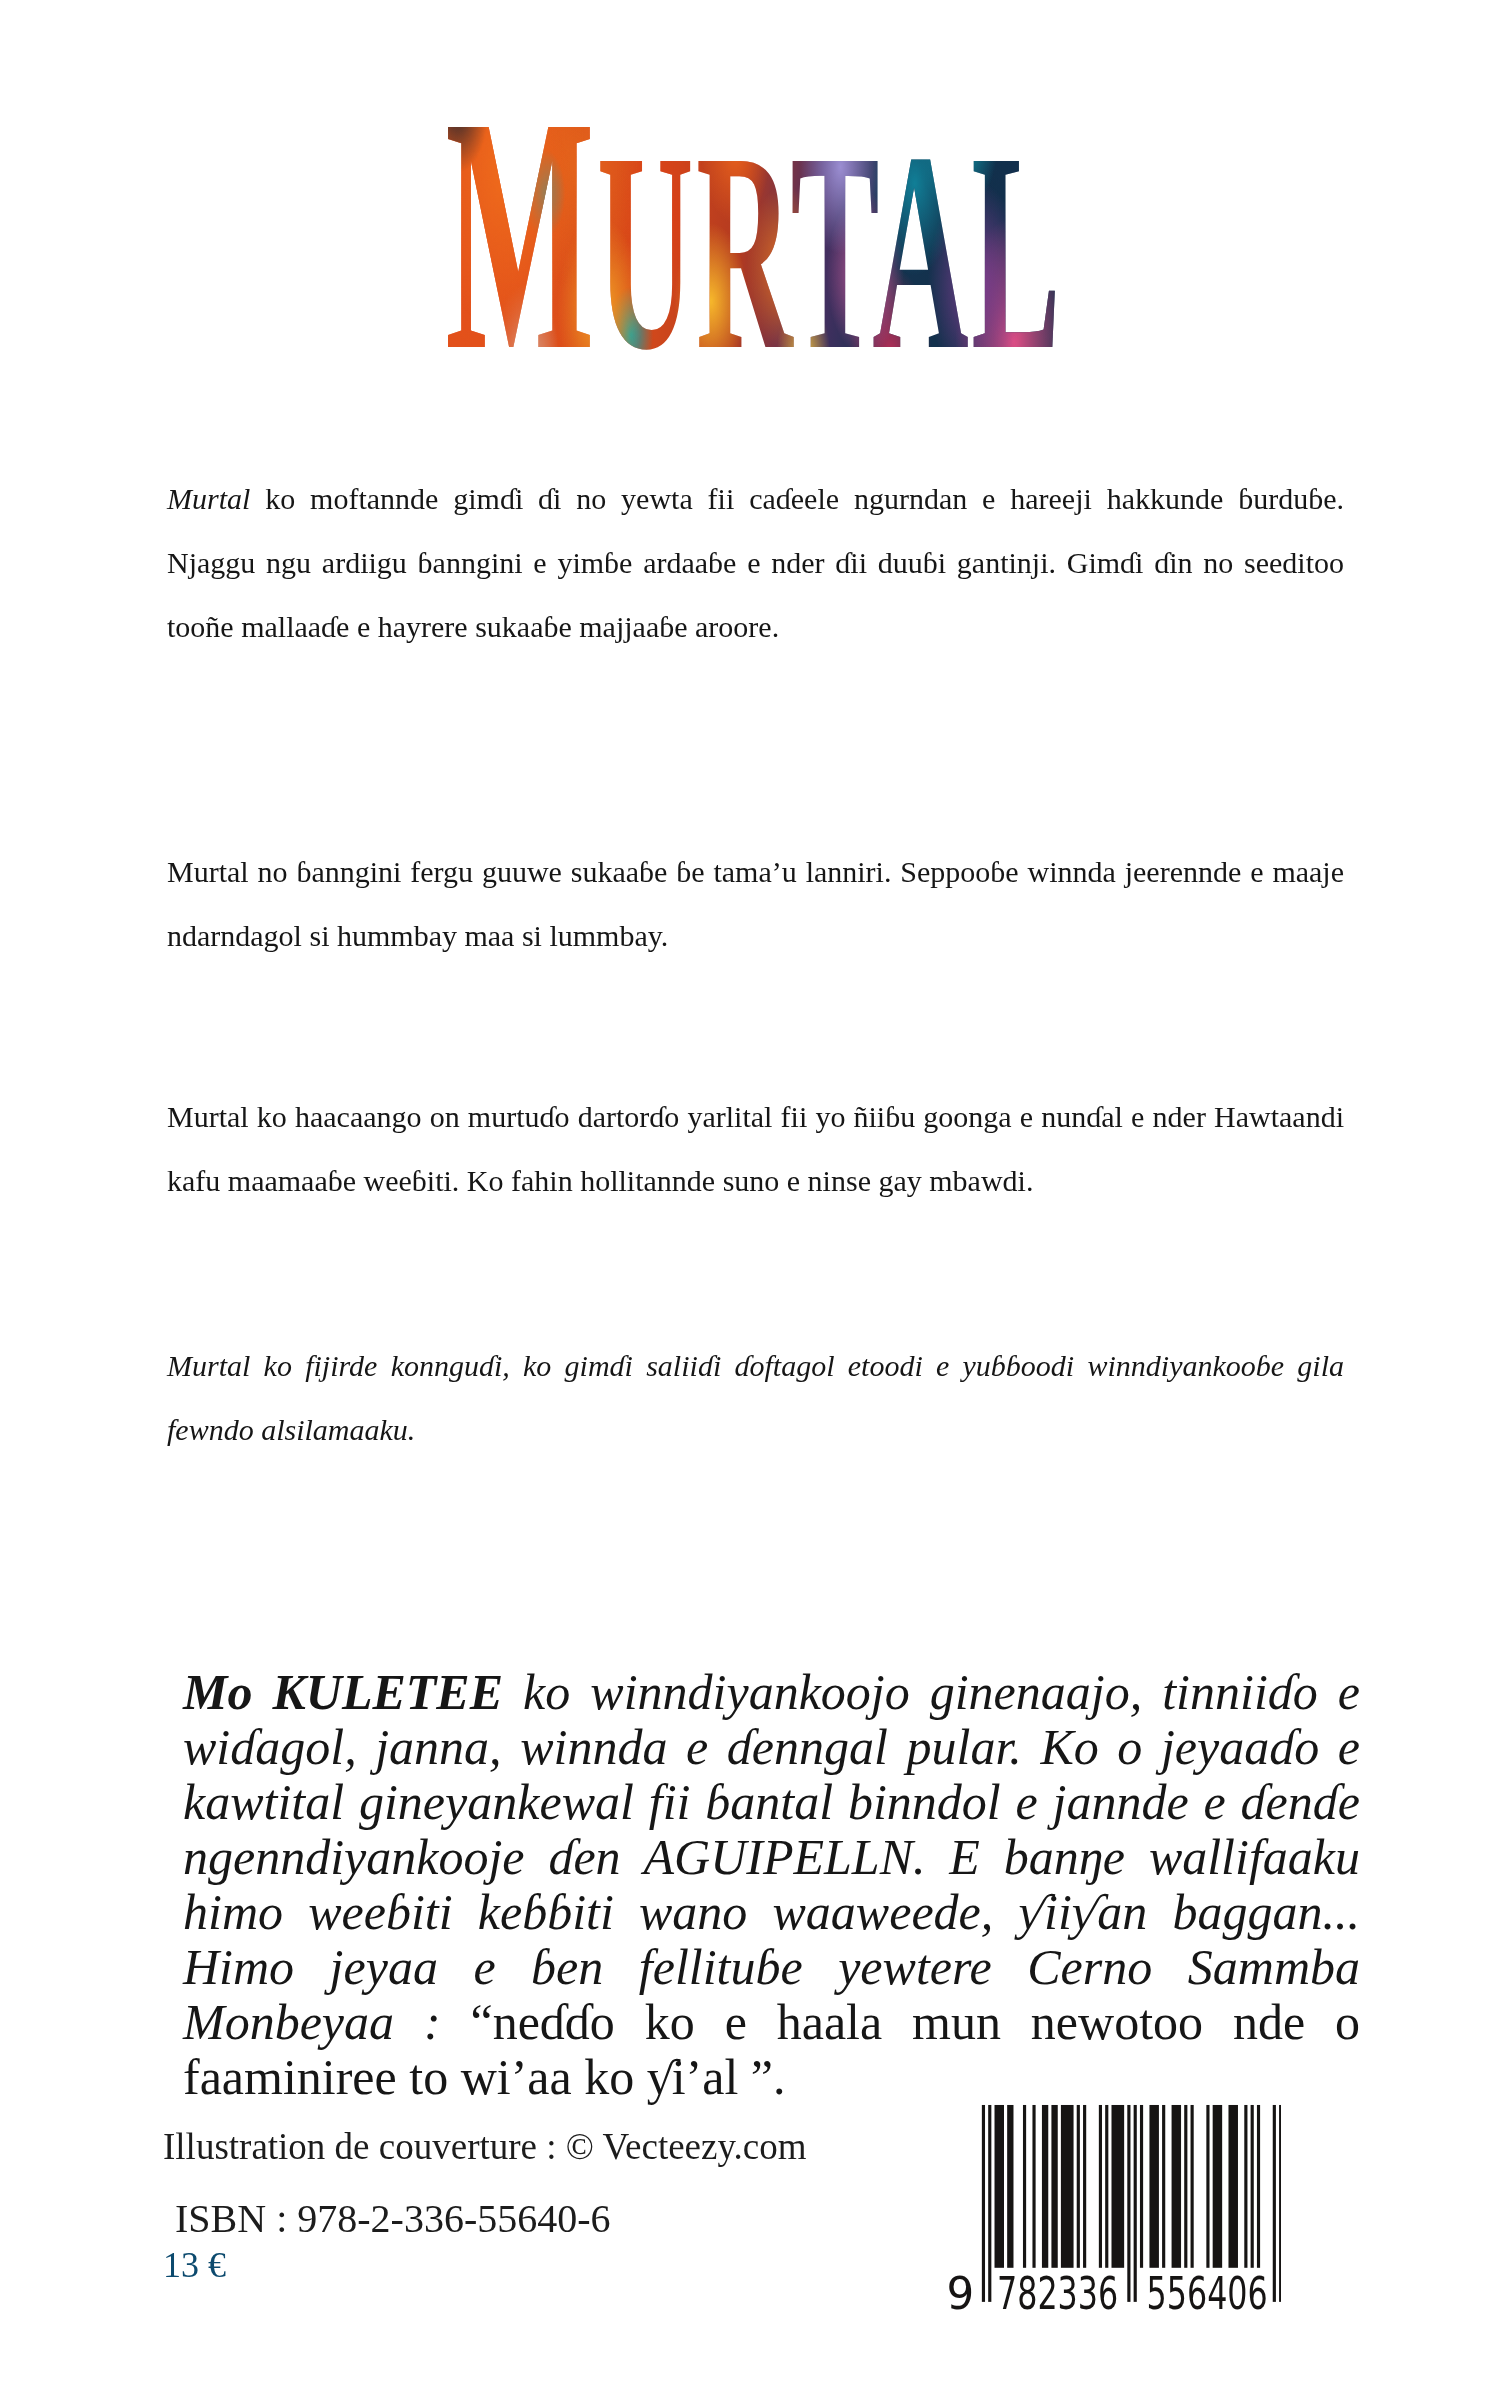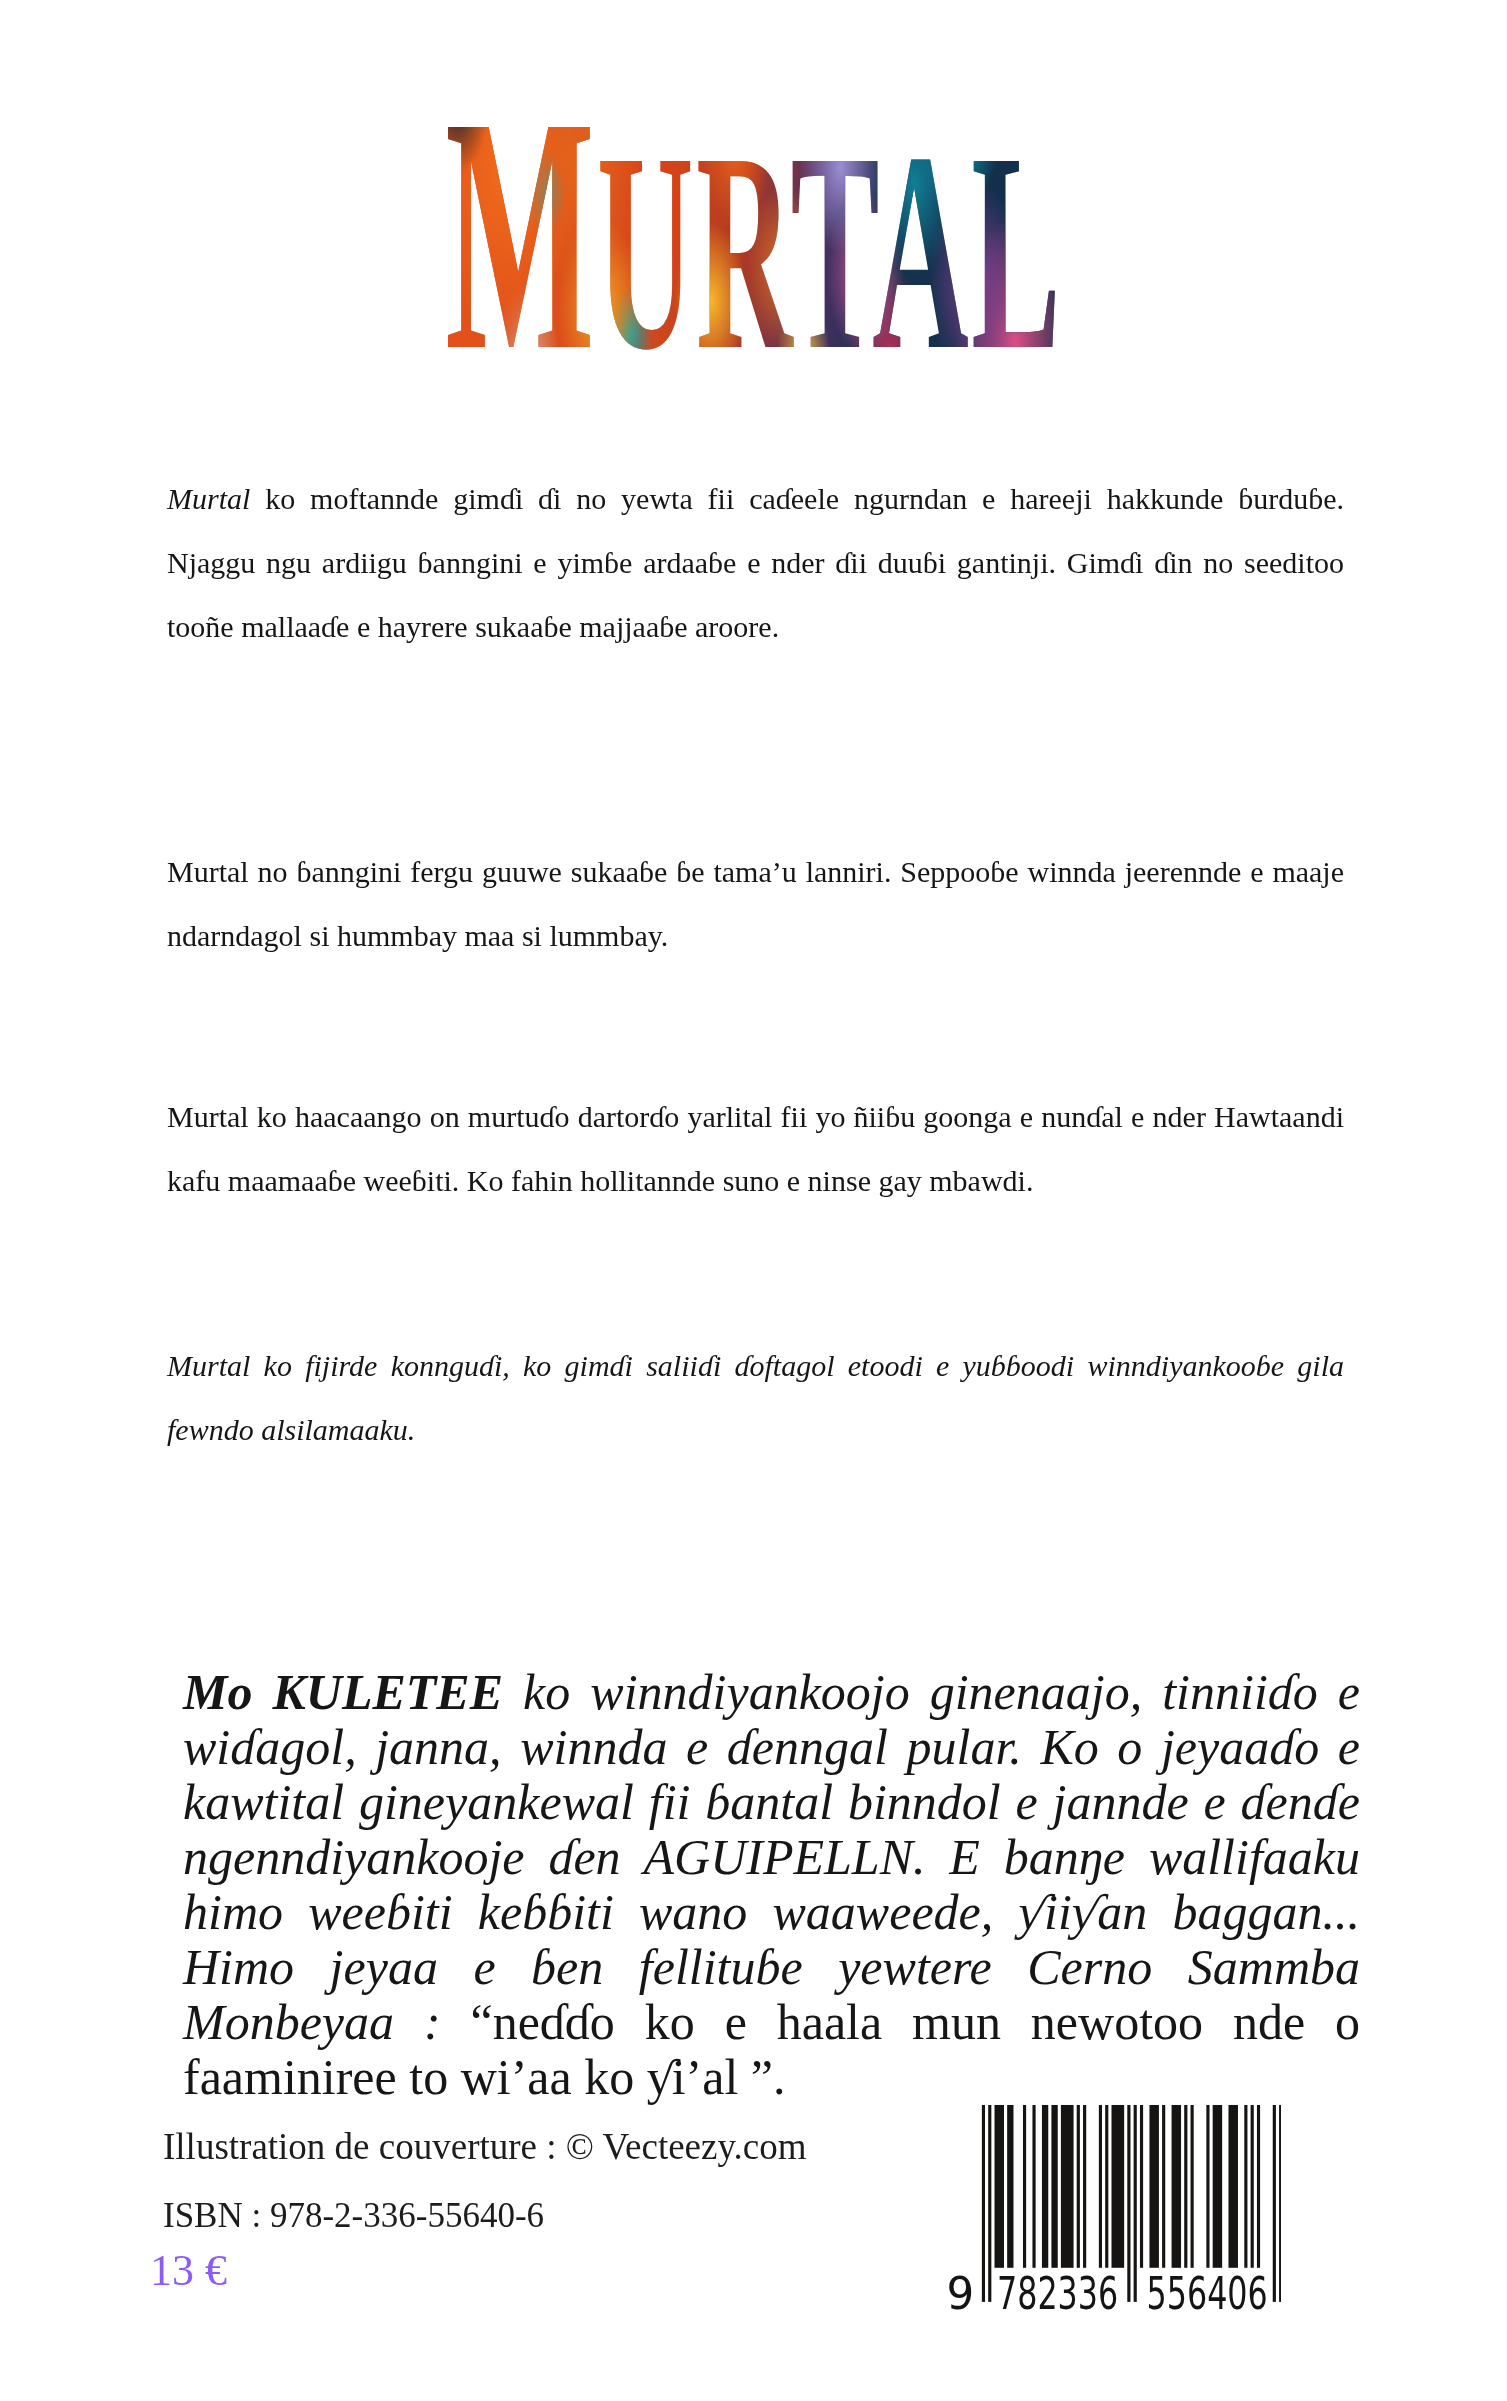--- a/index.html
+++ b/index.html
@@ -61,22 +61,22 @@
   .bio{
     position:absolute;left:167px;top:1649px;width:1177px;margin:16px;
     font-size:50px;line-height:55px;text-align:justify;
     font-style:italic;color:#161616;
   }
   .bio-author{font-weight:700;}
   .bio-quote{font-style:normal;}
 
   
   .credit{position:absolute;left:163px;top:2124px;font-size:37px;line-height:1.25;color:#1c1c1c;}
-  .isbn{position:absolute;left:163px;top:2194px;font-size:35px;line-height:1.25;color:#1c1c1c;}
-  .price{position:absolute;left:150px;top:2243px;font-size:44px;line-height:1.25;color:#8b5cf6;}
+  .isbn{position:absolute;left:175px;top:2194px;font-size:40px;line-height:1.25;color:#1c1c1c;}
+  .price{position:absolute;left:163px;top:2243px;font-size:36px;line-height:1.25;color:#0c4a6e;}
 
   
   .barcode{position:absolute;left:944px;top:2103px;width:337px;height:216px;background:#ffffff;}
   .barcode svg{display:block;width:337px;height:216px;}
   .barcode rect{fill:#161413;}
   .bcd{font-family:"DejaVu Sans","Liberation Sans",sans-serif;font-size:46px;fill:#161413;}
 </style>
 </head>
 <body>
 

